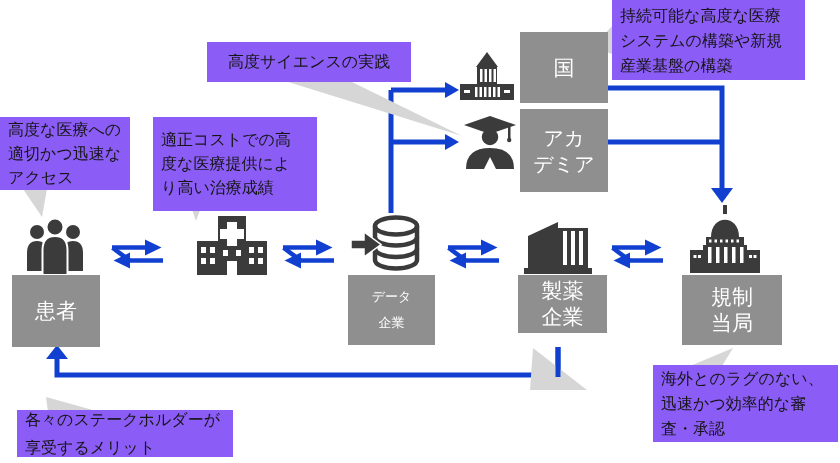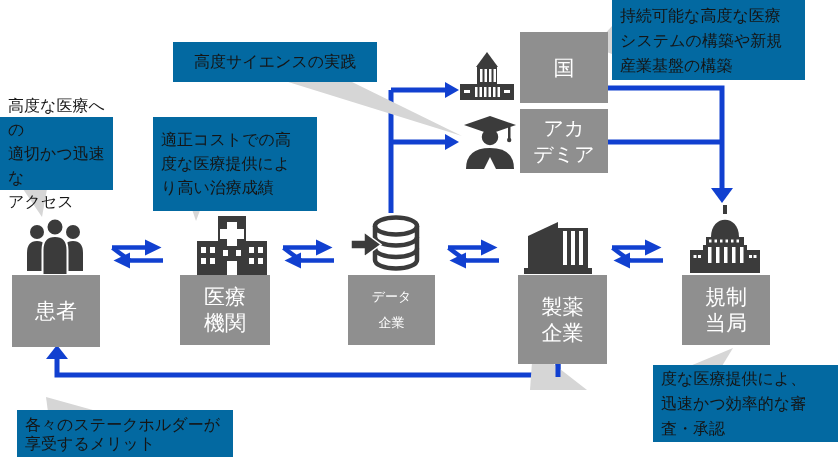--- a/index.html
+++ b/index.html
@@ -2,24 +2,24 @@
 <html><head>
 <meta charset="utf-8">
 <style>
   html,body{margin:0;padding:0;background:#fff;}
   #stage{position:relative;width:840px;height:463px;background:#ffffff;overflow:hidden;
          font-family:"Liberation Sans","DejaVu Sans",sans-serif;}
   #overlay{position:absolute;left:0;top:0;width:840px;height:463px;}
   .entity{position:absolute;background:#8f8f8f;color:#ffffff;display:flex;
           align-items:center;justify-content:center;text-align:center;
           font-size:21px;line-height:26px;white-space:pre-line;z-index:3;}
-  .callout{position:absolute;background:#0369a1;color:#151515;font-size:16px;
+  .callout{position:absolute;background:#8b5cf6;color:#151515;font-size:16px;
            line-height:24px;white-space:pre-line;padding:3px 8px;box-sizing:border-box;
            display:flex;align-items:center;z-index:4;}
-  .callout.center{justify-content:center;text-align:center;}
+  .callout.center{justify-content:center;text-align:center;margin-left:34px;}
   .iconbox{position:absolute;z-index:2;}
 </style>
 </head>
 <body>
 
 <div id="stage">
 
   <svg id="overlay" viewBox="0 0 840 463" xmlns="http://www.w3.org/2000/svg">
     <defs>
       <g id="swap" stroke="#1140d0" fill="#1140d0">
@@ -176,41 +176,39 @@
   <svg class="iconbox" style="left:464px;top:115px" width="52" height="54" viewBox="0 0 52 54">
     <path d="M2 54 Q2 33 26 33 Q50 33 50 54 Z" fill="#3b3b3b"></path>
     <polygon points="20,54 26,42 32,54" fill="#ffffff"></polygon>
     <circle cx="26" cy="22" r="9" fill="#3b3b3b" stroke="#ffffff" stroke-width="1.5"></circle>
     <polygon points="26,1 52,10 26,19 0,10" fill="#3b3b3b"></polygon>
     <rect x="44" y="12" width="2.5" height="11" fill="#3b3b3b"></rect>
     <circle cx="45.2" cy="25" r="2.2" fill="#3b3b3b"></circle>
   </svg>
 
   <div class="entity" style="left:520px;top:32px;width:88px;height:71px">国</div>
-  <div class="entity" style="left:520px;top:109px;width:88px;height:64px;font-size:20px">アカ
+  <div class="entity" style="left:520px;top:109px;width:88px;height:83px;font-size:20px">アカ
 デミア</div>
   <div class="entity" style="left:12px;top:275px;width:88px;height:72px">患者</div>
-  <div class="entity" style="left:180px;top:275px;width:90px;height:70px">医療
-機関</div>
   <div class="entity" style="left:348px;top:275px;width:87px;height:70px;font-size:13px">データ
 企業</div>
-  <div class="entity" style="left:518px;top:275px;width:89px;height:89px">製薬
+  <div class="entity" style="left:518px;top:275px;width:89px;height:58px">製薬
 企業</div>
-  <div class="entity" style="left:682px;top:275px;width:88px;height:70px">規制
+  <div class="entity" style="left:682px;top:275px;width:100px;height:70px">規制
 当局</div>
 
   <div class="callout center" style="left:173px;top:42px;width:204px;height:40px">高度サイエンスの実践</div>
   <div class="callout" style="left:612px;top:0px;width:193px;height:80px;line-height:25px">持続可能な高度な医療
 システムの構築や新規
 産業基盤の構築</div>
-  <div class="callout" style="left:0px;top:117px;width:113px;height:73px">高度な医療への
+  <div class="callout" style="left:0px;top:117px;width:130px;height:73px">高度な医療への
 適切かつ迅速な
 アクセス</div>
   <div class="callout" style="left:153px;top:117px;width:164px;height:94px">適正コストでの高
 度な医療提供によ
 り高い治療成績</div>
-  <div class="callout" style="left:17px;top:410px;width:216px;height:47px;line-height:19px">各々のステークホルダーが
+  <div class="callout" style="left:17px;top:410px;width:216px;height:47px;line-height:28px">各々のステークホルダーが
 享受するメリット</div>
-  <div class="callout" style="left:653px;top:365px;width:185px;height:77px;line-height:25px">度な医療提供によ、
+  <div class="callout" style="left:653px;top:365px;width:185px;height:77px;line-height:25px">海外とのラグのない、
 迅速かつ効率的な審
 査・承認</div>
 
 </div>
 
 </body></html>

